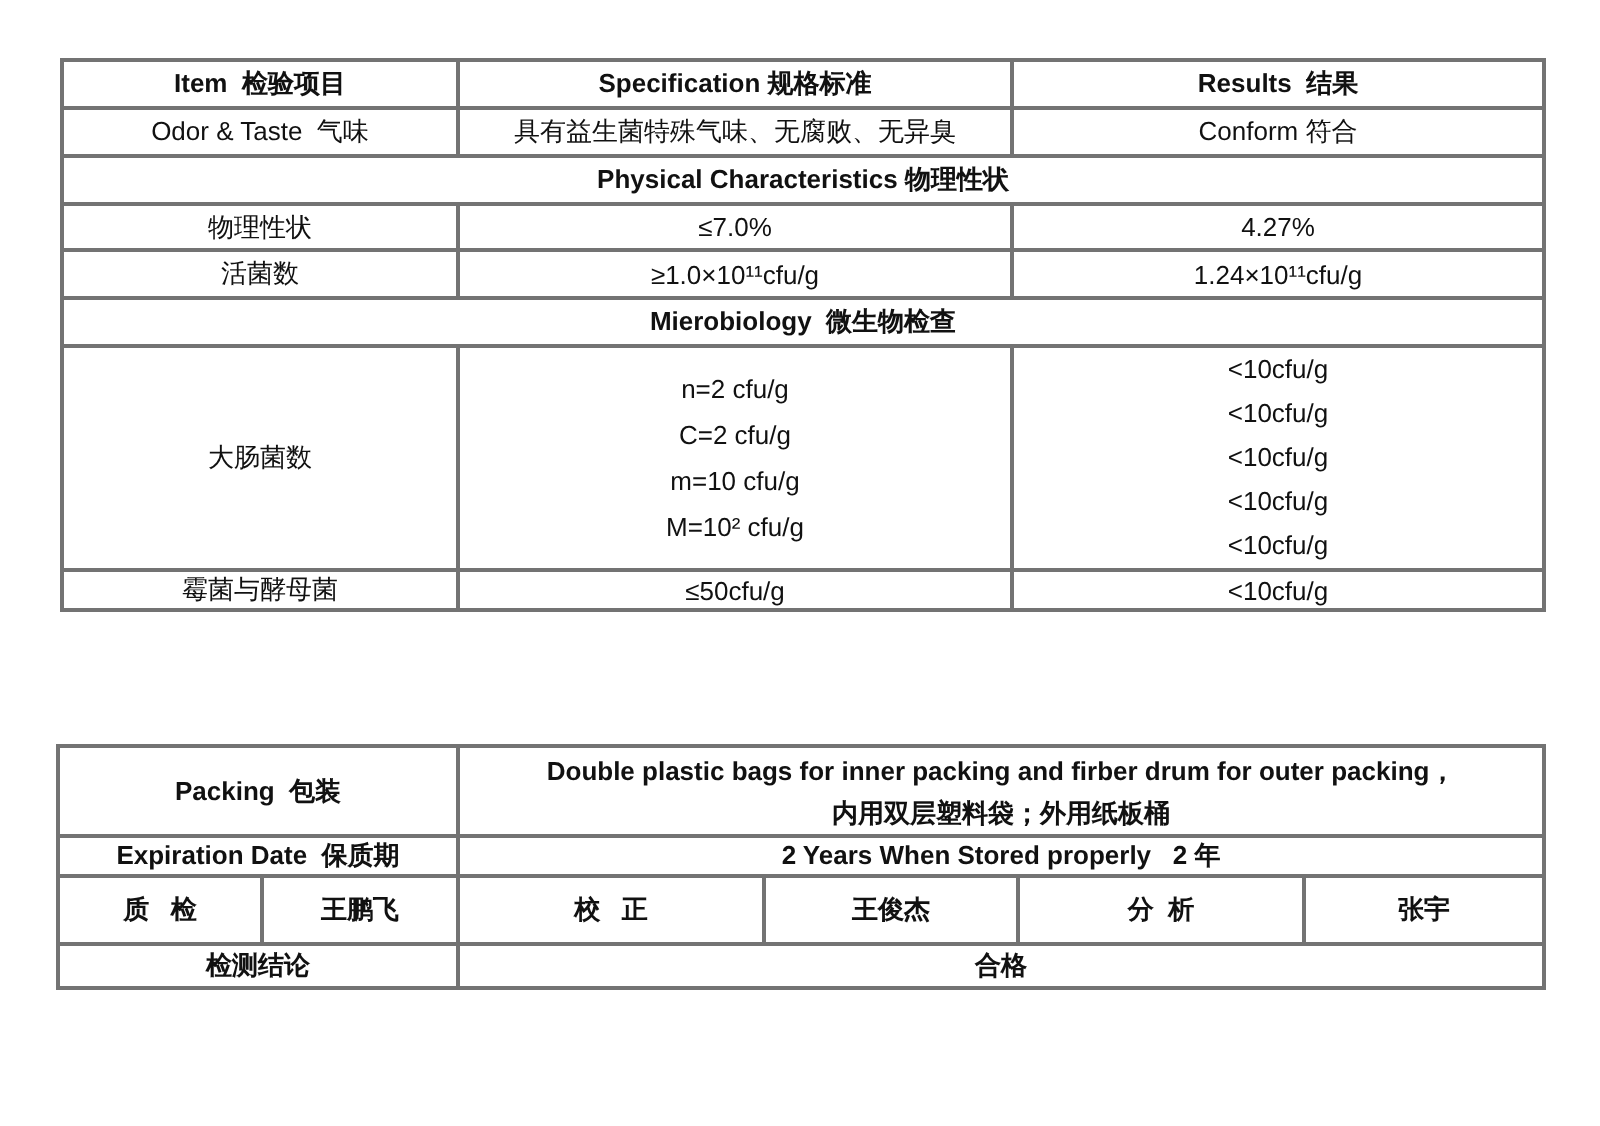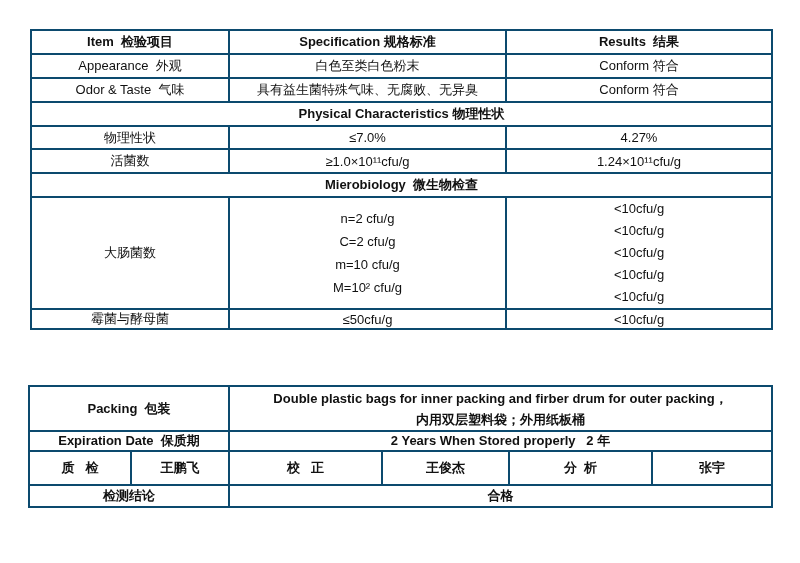--- a/index.html
+++ b/index.html
@@ -11,30 +11,30 @@
     font-family: "Liberation Sans", "DejaVu Sans", sans-serif;
     color: #111111;
     overflow: hidden;
   }
   table {
     position: absolute;
     border-collapse: collapse;
     table-layout: fixed;
   }
   td {
-    border: 2px solid #0c4a6e;
+    border: 2px solid #737373;
     text-align: center;
     vertical-align: middle;
     font-size: 13px;
     padding: 0 4px;
     overflow: hidden;
   }
   .b { font-weight: bold; }
   #inspection-table { left: 30px; top: 29px; width: 741px; }
-  #info-table { left: 28px; top: 385px; width: 743px; }
+  #info-table { left: 28px; top: 372px; width: 743px; }
 
   #inspection-table tr { height: 24px; }
   #inspection-table tr.r-lod { height: 23px; }
   #inspection-table tr.r-coliform { height: 112px; }
   #inspection-table tr.r-mold { height: 18px; }
 
   #info-table tr.r-pack { height: 45px; }
   #info-table tr.r-exp { height: 17px; }
   #info-table tr.r-sig { height: 34px; margin-left: 48px; }
   #info-table tr.r-con { height: 22px; }
@@ -53,25 +53,20 @@
     <colgroup>
       <col style="width:198px">
         <col style="width:277px">
         <col style="width:266px">
     </colgroup>
     <tbody>
       <tr>
         <td class="b">Item&nbsp;&nbsp;检验项目</td>
         <td class="b">Specification 规格标准</td>
         <td class="b">Results&nbsp;&nbsp;结果</td>
-      </tr>
-      <tr>
-        <td>Appearance&nbsp;&nbsp;外观</td>
-        <td>白色至类白色粉末</td>
-        <td>Conform 符合</td>
       </tr>
       <tr>
         <td>Odor &amp; Taste&nbsp;&nbsp;气味</td>
         <td>具有益生菌特殊气味、无腐败、无异臭</td>
         <td>Conform 符合</td>
       </tr>
       <tr>
         <td colspan="3" class="b">Physical Characteristics 物理性状</td>
       </tr>
       <tr class="r-lod">

